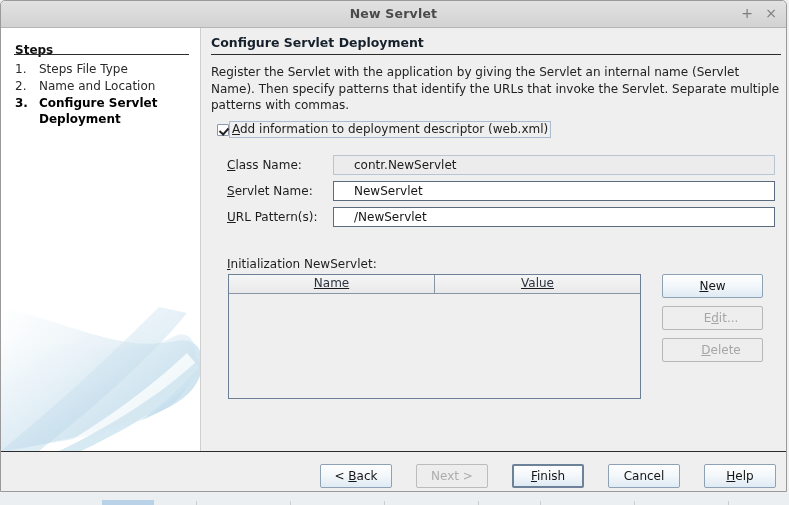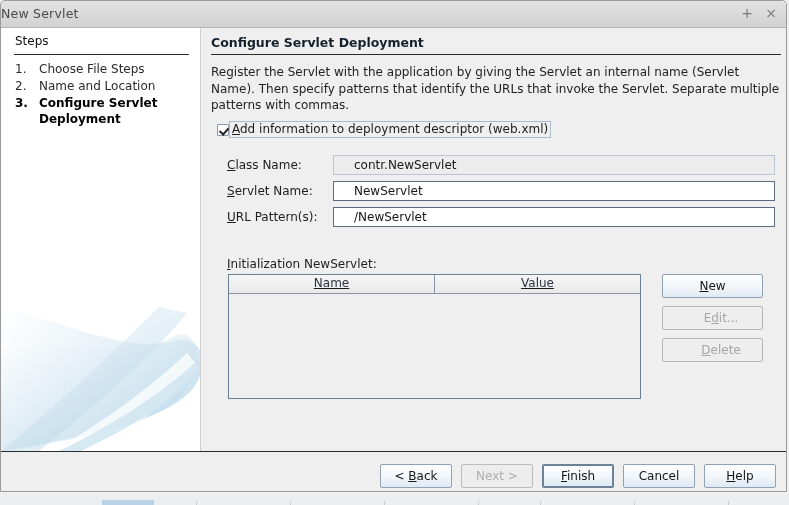--- a/index.html
+++ b/index.html
@@ -36,23 +36,23 @@
     position: relative;
     height: 26px;
     background: linear-gradient(to bottom, #e2e2e2 0%, #dadada 50%, #d2d2d2 100%);
     border-bottom: 1px solid #b5b5b5;
     border-top-left-radius: 4px;
     border-top-right-radius: 4px;
   }
   .title-text {
     position: absolute;
     left: 0; right: 0; top: 5px;
-    text-align: left;
+    text-align: center;
     font-size: 12.5px;
-    font-weight: normal;
+    font-weight: bold;
     color: #4a4a4a;
     letter-spacing: 0.2px;
   }
   .win-btns {
     position: absolute;
     right: 8px; top: 4px;
     display: flex;
     gap: 10px;
     align-items: center;
   }
@@ -77,23 +77,23 @@
     left: 0; top: 0;
     width: 200px;
     height: 423px;
     background: #ffffff;
     border-right: 1px solid #cfcfcf;
     box-sizing: border-box;
     overflow: hidden;
   }
   .steps-title {
     position: absolute;
-    left: 14px; top: 6px;
-    font-size: 12px;
-    font-weight: normal;
+    left: 14px; top: 15px;
+    font-size: 12px;
+    font-weight: bold;
     color: #111;
   }
   .steps-rule {
     position: absolute;
     left: 13px; top: 26px;
     width: 175px;
     height: 1px;
     background: #2b2b2b;
   }
   .steps-list {
@@ -305,21 +305,21 @@
     position: absolute;
     left: 0; top: 424px;
     width: 100%;
     height: 41px;
     background: #efefef;
   }
   .footer-btns {
     position: absolute;
     right: 10px; top: 12px;
     display: flex;
-    gap: 9px;
+    gap: 24px;
   }
   .fbtn {
     width: 72px;
     height: 24px;
     font-family: "DejaVu Sans", "Liberation Sans", sans-serif;
     font-size: 12px;
     color: #151515;
     background: linear-gradient(to bottom, #fdfdfd 0%, #f4f8fb 45%, #dfeaf4 100%);
     border: 1px solid #8fa2b5;
     border-radius: 2px;
@@ -374,21 +374,21 @@
   </div>
 
   <div class="content">
 
     <div class="steps-panel">
       <div class="steps-title">Steps</div>
       <div class="steps-rule"></div>
       <div class="steps-list">
         <div class="step-row">
           <span class="step-num">1.</span>
-          <span class="step-label">Choose File Steps</span>
+          <span class="step-label">Steps File Type</span>
         </div>
         <div class="step-row">
           <span class="step-num">2.</span>
           <span class="step-label">Name and Location</span>
         </div>
         <div class="step-row active">
           <span class="step-num">3.</span>
           <span class="step-label">Configure Servlet Deployment</span>
         </div>
       </div>

